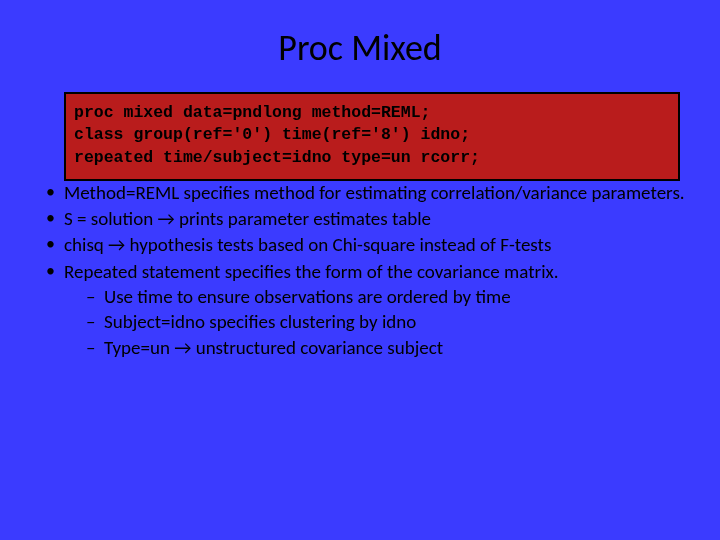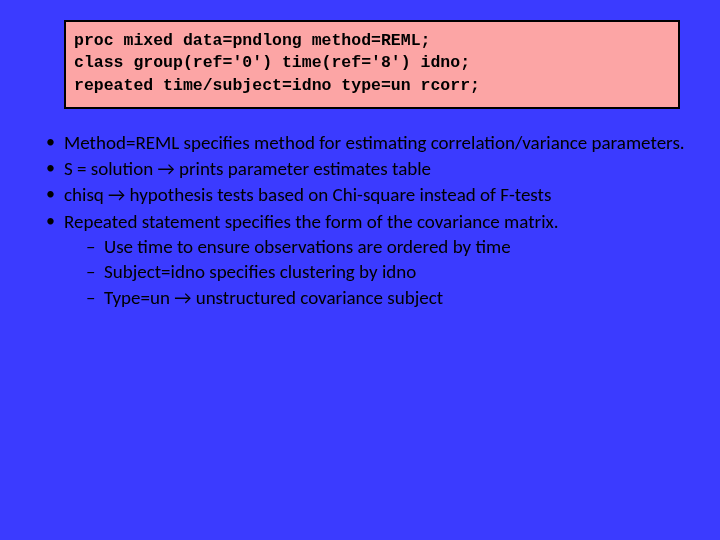--- a/index.html
+++ b/index.html
@@ -17,35 +17,34 @@
   }
   .title {
     text-align: center;
     font-size: 36px;
     font-weight: 400;
     color: #000;
     margin-top: 6px;
     margin-bottom: 22px;
   }
   .code-box {
-    background: #fca5a5;
+    background: #b91c1c;
     border: 2px solid #000;
     margin: 0 12px 0 36px;
     padding: 8px 8px 10px 8px;
     font-family: "Courier New", Courier, monospace;
     font-size: 16.5px;
     line-height: 1.35;
     font-weight: bold;
     color: #000;
     white-space: pre;
     overflow: hidden;
   }
   .code-box .last-line { margin-top: 6px; }
   .bullets {
-    margin-top: 22px;
     padding-left: 8px;
     font-size: 19px;
     line-height: 1.28;
     color: #000;
   }
   .bullets ul { list-style: none; }
   .bullets > ul > li {
     position: relative;
     padding-left: 28px;
     margin-bottom: 2px;
@@ -73,20 +72,21 @@
     left: 2px;
     top: 0;
   }
   .arrow { display:inline; }
 </style>
 </head>
 <body>
 
 <div class="slide">
 
+  <h1 class="title">Proc Mixed</h1>
 
   <div class="code-box"><div>proc mixed data=pndlong method=REML;</div><div>class group(ref='0') time(ref='8') idno;</div><div>repeated time/subject=idno type=un rcorr;</div></div>
 
   <div class="bullets">
     <ul>
       <li>
         <span>Method=REML specifies method for estimating correlation/variance parameters.</span>
       </li>
       <li>
         <span>S = solution </span><span class="arrow">→</span><span> prints parameter estimates table</span>

